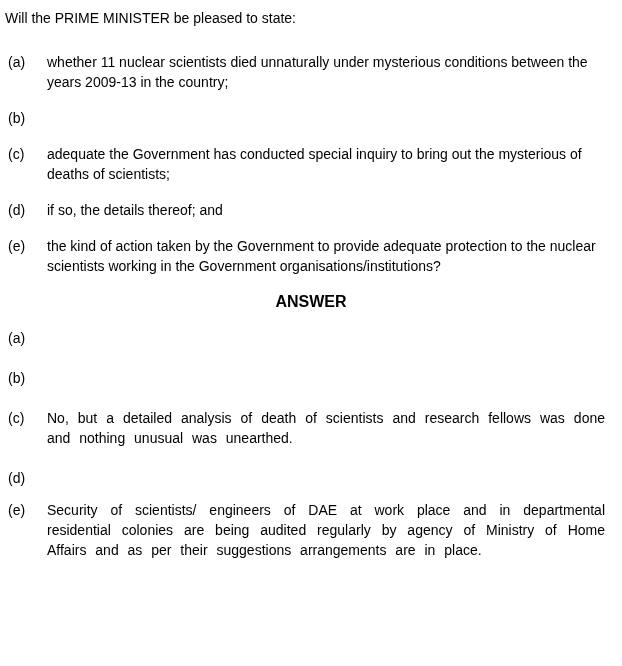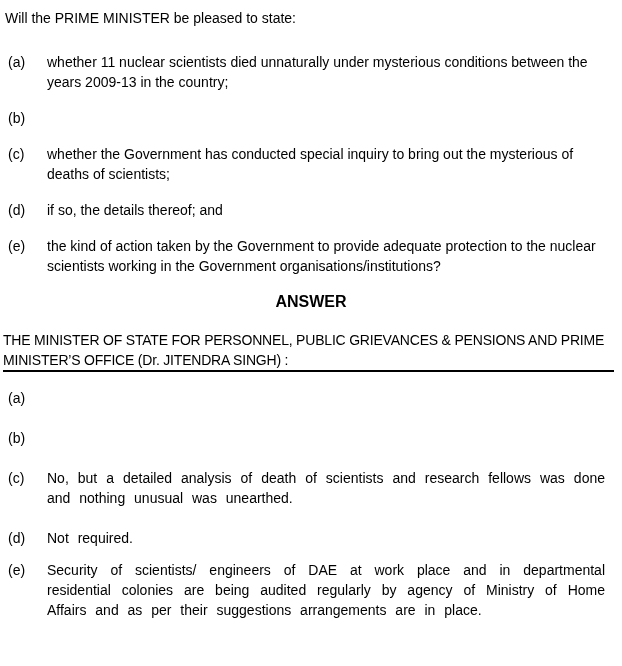--- a/index.html
+++ b/index.html
@@ -81,50 +81,48 @@
   <div class="q-list">
     <div class="item">
       <span class="label">(a)</span>
       <span class="text q-text">whether 11 nuclear scientists died unnaturally under mysterious conditions between the years 2009-13 in the country;</span>
     </div>
     <div class="item">
       <span class="label">(b)</span>
     </div>
     <div class="item">
       <span class="label">(c)</span>
-      <span class="text q-text">whether the Government has conducted special inquiry to bring out the mysterious of deaths of scientists;</span>
+      <span class="text q-text">adequate the Government has conducted special inquiry to bring out the mysterious of deaths of scientists;</span>
     </div>
     <div class="item">
       <span class="label">(d)</span>
       <span class="text q-text">if so, the details thereof; and</span>
     </div>
     <div class="item">
       <span class="label">(e)</span>
       <span class="text q-text">the kind of action taken by the Government to provide adequate protection to the nuclear scientists working in the Government organisations/institutions?</span>
     </div>
   </div>
 
   <h2 class="answer-heading">ANSWER</h2>
 
-  <p class="minister">THE MINISTER OF STATE FOR PERSONNEL, PUBLIC GRIEVANCES &amp; PENSIONS AND PRIME MINISTER’S OFFICE (Dr. JITENDRA SINGH) :</p>
 
   <div class="ans-list">
     <div class="item">
       <span class="label">(a)</span>
     </div>
     <div class="item">
       <span class="label">(b)</span>
     </div>
     <div class="item">
       <span class="label">(c)</span>
       <span class="text ans-text">No, but a detailed analysis of death of scientists and research fellows was done and nothing unusual was unearthed.</span>
     </div>
     <div class="item">
       <span class="label">(d)</span>
-      <span class="text ans-text">Not required.</span>
     </div>
     <div class="item">
       <span class="label">(e)</span>
       <span class="text ans-text">Security of scientists/ engineers of DAE at work place and in departmental residential colonies are being audited regularly by agency of Ministry of Home Affairs and as per their suggestions arrangements are in place.</span>
     </div>
   </div>
 
 </div>
 
 </body></html>

